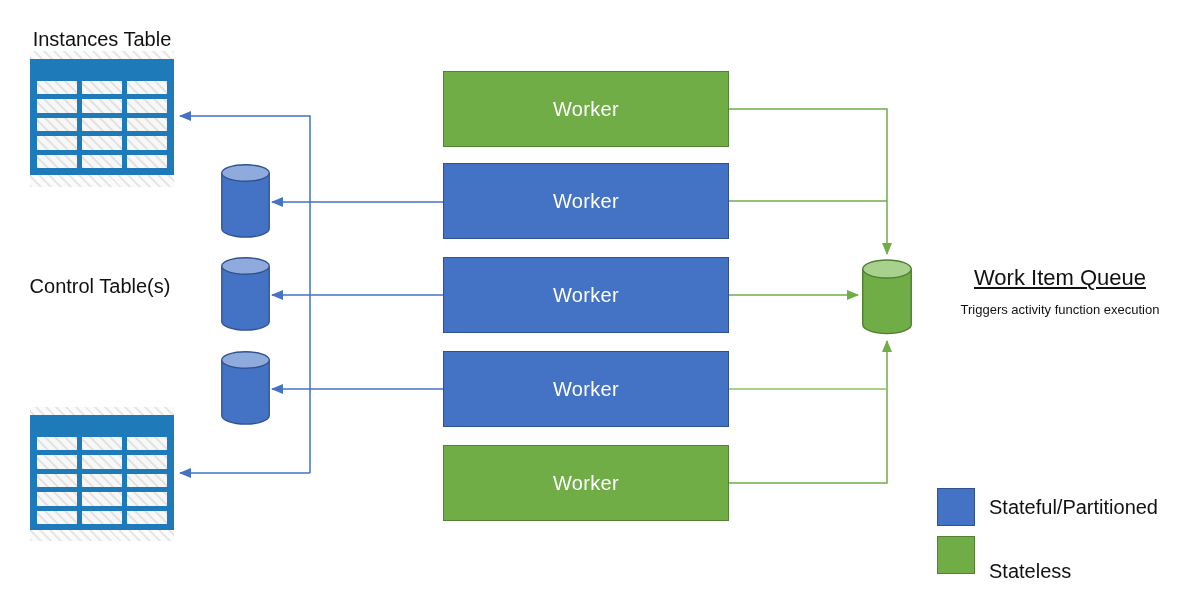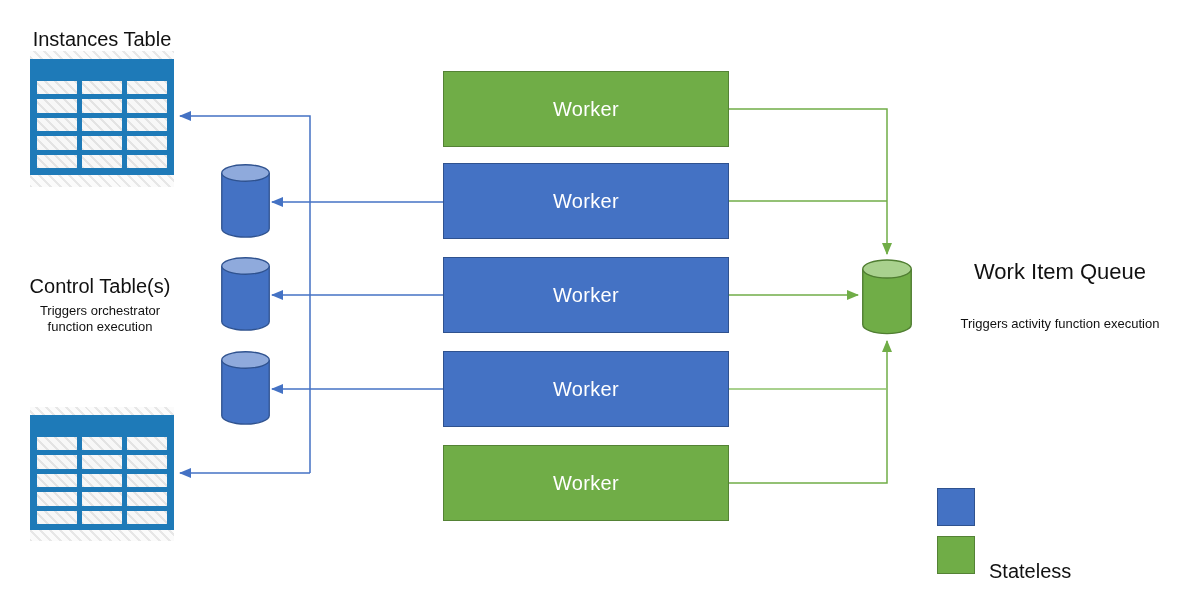--- a/index.html
+++ b/index.html
@@ -148,21 +148,20 @@
       <div class="tcell"></div>
         <div class="tcell"></div>
         <div class="tcell"></div>
       <div class="tcell"></div>
         <div class="tcell"></div>
         <div class="tcell"></div>
     </div>
   </div>
 
   <div class="diagram-label lbl-20" style="left:0px; top:275px; width:200px;">Control Table(s)</div>
-  <div class="diagram-label sub-13" style="left:25px; top:303px; width:150px;">Triggers orchestrator function execution</div>
 
   <div class="cyl" style="left:221px; top:164px;">
     <svg width="49" height="74">
       <path d="M0.75,9 L0.75,64.5 A23.5,8.5 0 0 0 48.25,64.5 L48.25,9" fill="#4472C4" stroke="#2F528F" stroke-width="1.3"></path>
       <ellipse cx="24.5" cy="9" rx="23.75" ry="8.25" fill="#8FAADC" stroke="#2F528F" stroke-width="1.3"></ellipse>
     </svg>
   </div>
   <div class="cyl" style="left:221px; top:257px;">
     <svg width="49" height="74">
       <path d="M0.75,9 L0.75,64.5 A23.5,8.5 0 0 0 48.25,64.5 L48.25,9" fill="#4472C4" stroke="#2F528F" stroke-width="1.3"></path>
@@ -191,20 +190,21 @@
   <div class="worker green" style="top:445px;">
       <span>Worker</span>
     </div>
 
   <div class="cyl" style="left:862px; top:259px;">
     <svg width="50" height="76">
       <path d="M0.75,10 L0.75,65.5 A24,9 0 0 0 49.25,65.5 L49.25,10" fill="#70AD47" stroke="#507E32" stroke-width="1.4"></path>
       <ellipse cx="25" cy="10" rx="24.25" ry="9" fill="#A9D18E" stroke="#507E32" stroke-width="1.4"></ellipse>
     </svg>
   </div>
-  <div class="diagram-label lbl-22" style="left:945px; top:259px; width:230px;">Work Item Queue</div>
-  <div class="diagram-label sub-13" style="left:935px; top:302px; width:250px;margin-top:14px;">Triggers activity function execution</div>
+  <div class="diagram-label lbl-22" style="left:945px; top:265px; width:230px;text-decoration:underline;">Work Item Queue</div>
+  <div class="diagram-label sub-13" style="left:935px; top:302px; width:250px;">Triggers activity function execution</div>
 
   <div class="legend-swatch blue" style="left:937px; top:488px;"></div>
+  <div class="legend-label" style="left:989px; top:488px;">Stateful/Partitioned</div>
   <div class="legend-swatch green" style="left:937px; top:536px;"></div>
   <div class="legend-label" style="left:989px; top:536px;margin-top:16px;">Stateless</div>
 
 </div>
 
 </body></html>

